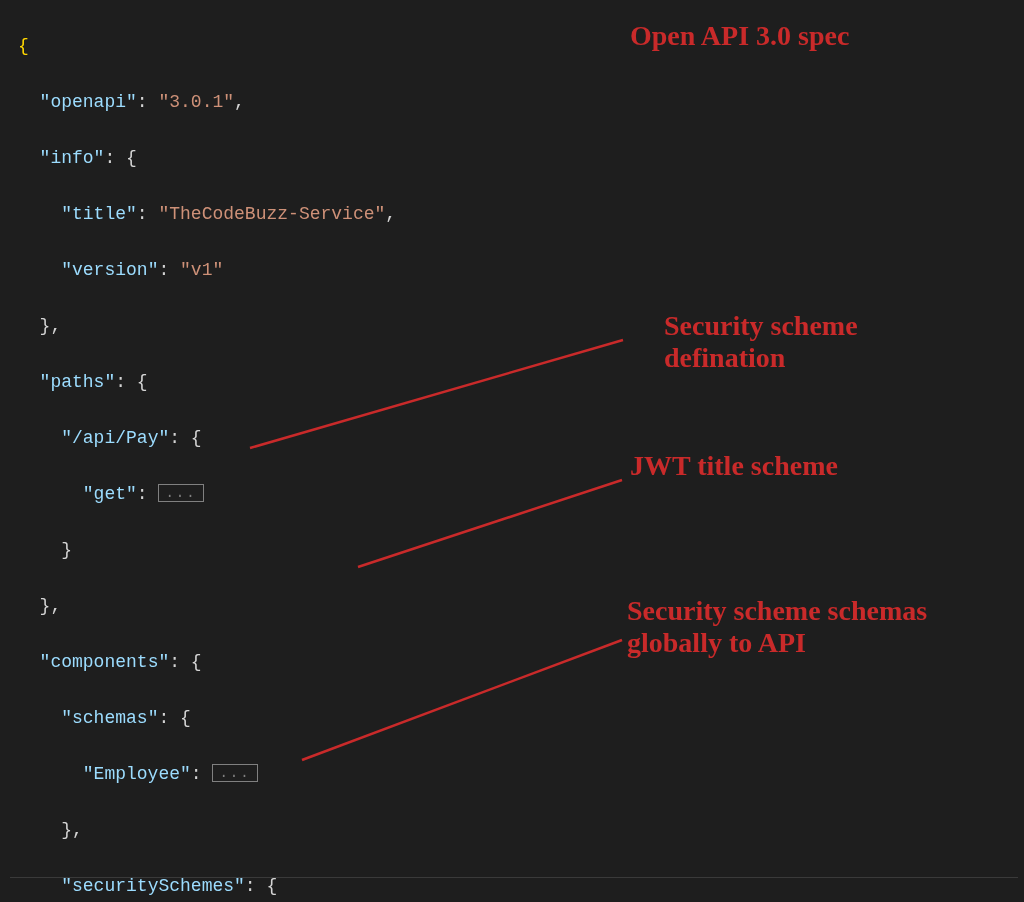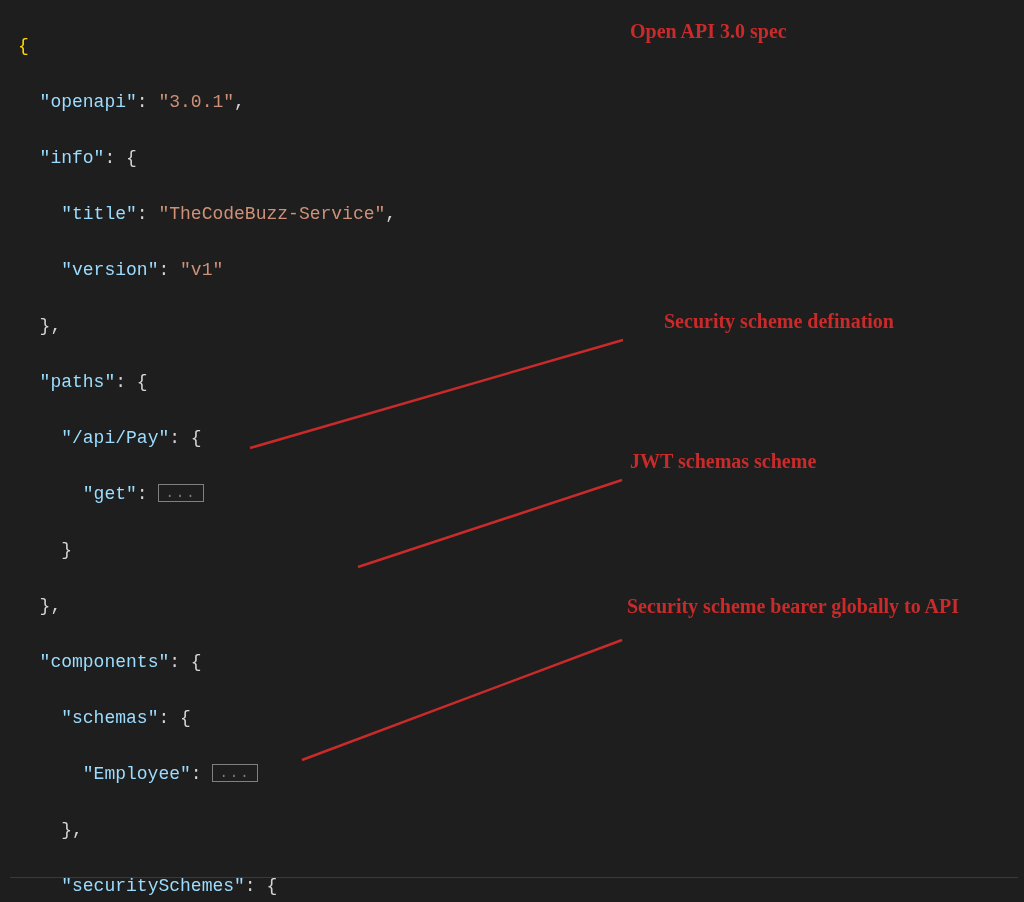--- a/index.html
+++ b/index.html
@@ -48,21 +48,21 @@
     font-size: 14px;
     line-height: 16px;
     padding: 0 6px;
     vertical-align: 2px;
     letter-spacing: 2px;
   }
   .annotation {
     position: absolute;
     color: #c92a2a;
     font-family: Georgia, 'Times New Roman', serif;
-    font-size: 20px;
+    font-size: 28px;
     font-weight: bold;
     line-height: 1.15;
     pointer-events: none;
   }
   .ann1 { left: 630px; top: 20px; width: 300px; }
   .ann2 { left: 664px; top: 310px; width: 320px; }
   .ann3 { left: 630px; top: 450px; width: 300px; }
   .ann4 { left: 627px; top: 595px; width: 340px; }
   svg.arrows {
     position: absolute;
@@ -117,16 +117,16 @@
 </div>
 
 <svg class="arrows">
   <line x1="623" y1="340" x2="250" y2="448" stroke="#c92a2a" stroke-width="2.5"></line>
   <line x1="622" y1="480" x2="358" y2="567" stroke="#c92a2a" stroke-width="2.5"></line>
   <line x1="622" y1="640" x2="302" y2="760" stroke="#c92a2a" stroke-width="2.5"></line>
 </svg>
 
 <div class="annotation ann1">Open API 3.0 spec</div>
 <div class="annotation ann2">Security scheme defination</div>
-<div class="annotation ann3">JWT schemas scheme</div>
-<div class="annotation ann4">Security scheme bearer globally to API</div>
+<div class="annotation ann3">JWT title scheme</div>
+<div class="annotation ann4">Security scheme schemas globally to API</div>
 
 <div class="hr-bottom"></div>
 
 </body></html>

